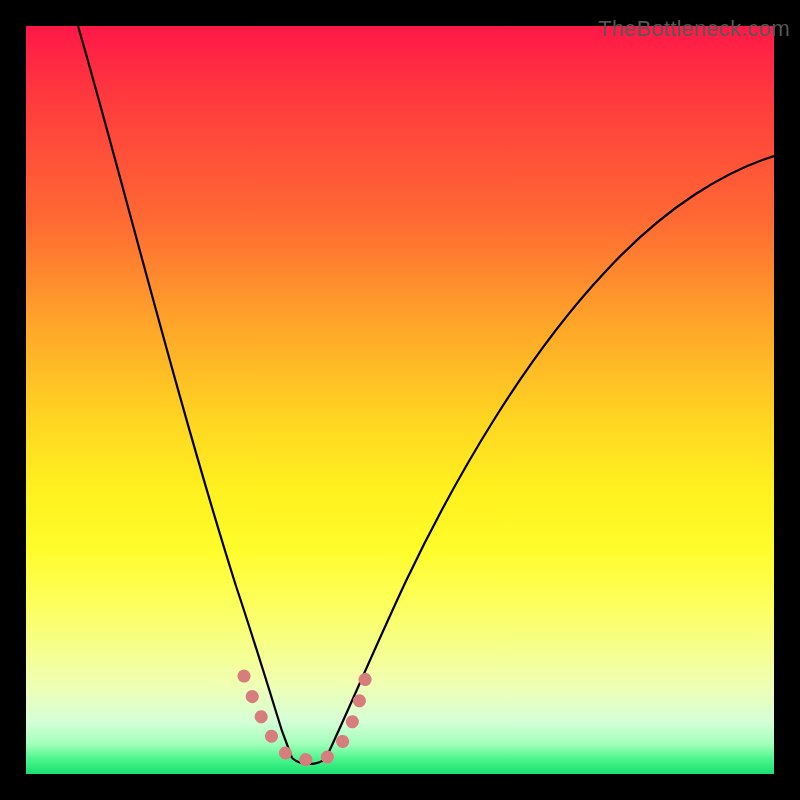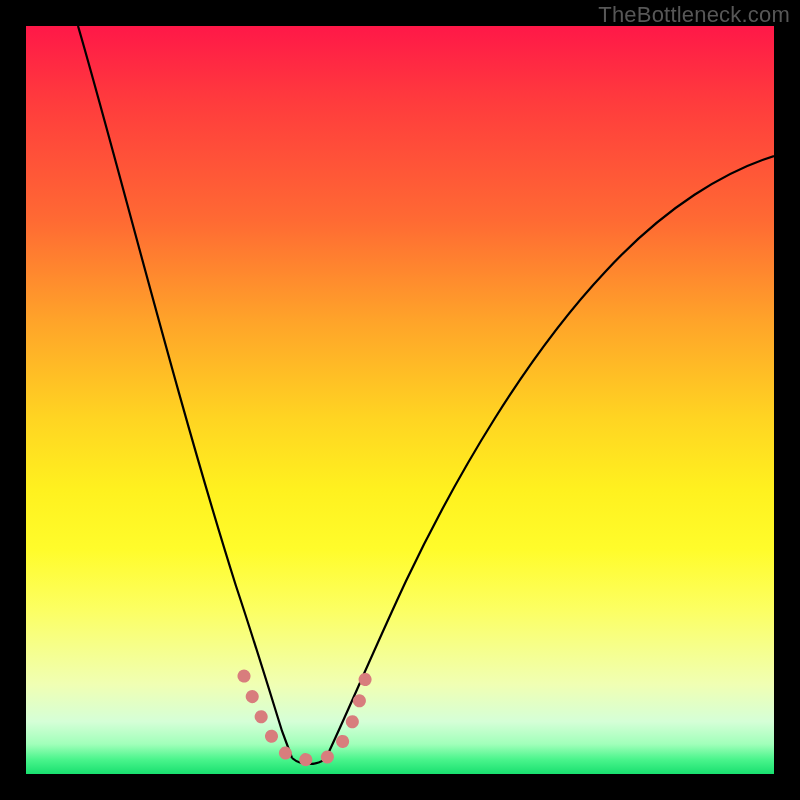--- a/index.html
+++ b/index.html
@@ -28,21 +28,21 @@
       #fcff62 78%,
       #f0ffb3 88%,
       #d5ffd7 93%,
       #a1ffba 96%,
       #4cf58d 98%,
       #18e06f 100%
     );
   }
   .watermark {
     position: absolute;
-    top: 2px;
+    top: 16px;
     right: 10px;
     color: #575757;
     font-size: 22px;
     font-weight: 500;
     letter-spacing: 0.2px;
   }
   svg.curve {
     position: absolute;
     left: 0;
     top: 0;

